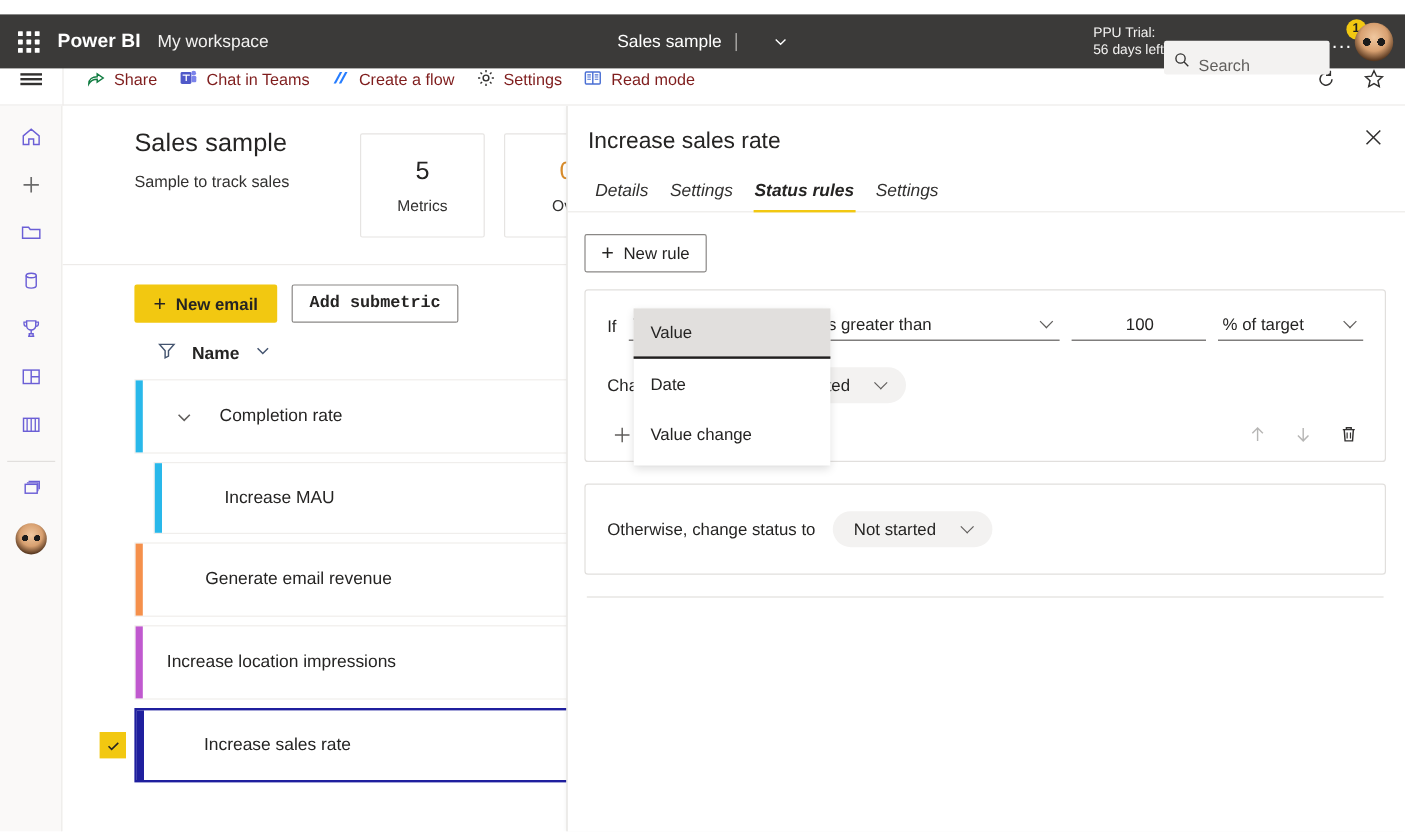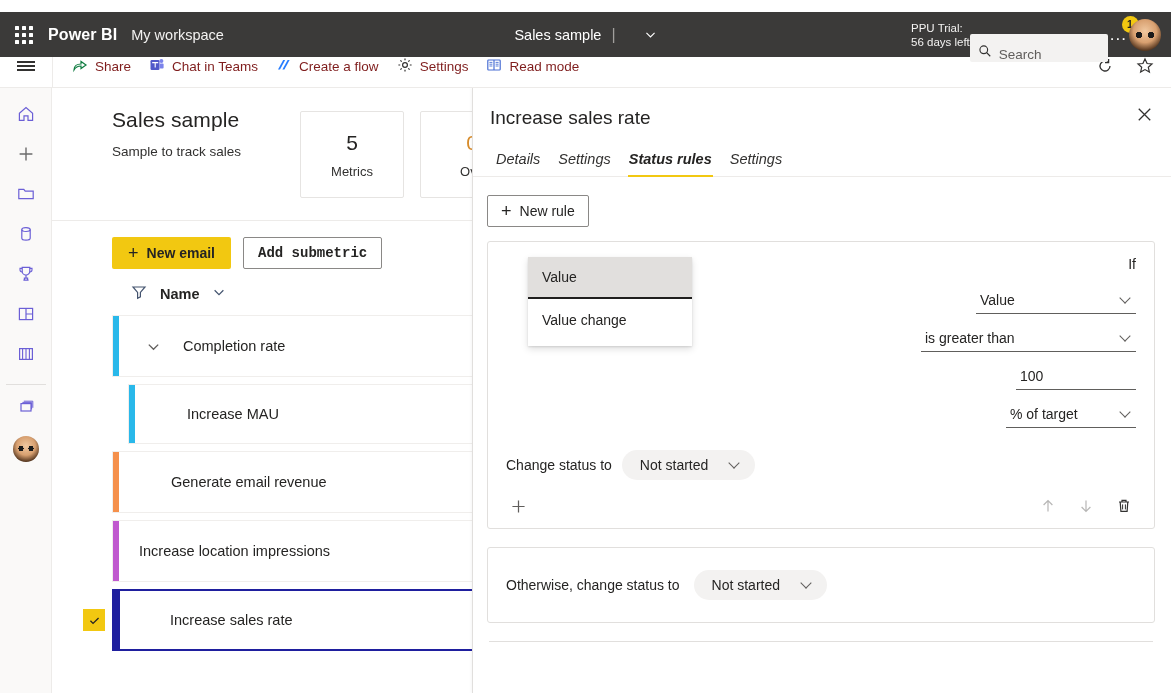--- a/index.html
+++ b/index.html
@@ -160,29 +160,29 @@
   .pane-body { padding: 18px 16px 0 14px; position:relative; }
   .btn-newrule {
     background:#fff; border:1px solid #8a8886; height:32px; padding:0 13px; font-size:14px;
     color:#252423; display:inline-flex; align-items:center; gap:8px; cursor:pointer; border-radius:2px;
     font-family:"Liberation Sans", sans-serif;
   }
   .rule-card {
     margin-top: 14px; border:1px solid #e1dfdd; border-radius:3px; padding: 14px 18px 10px;
     position:relative; min-height: 110px;
   }
-  .rule-line { display:flex; align-items:flex-end; gap: 10px; flex-direction: column; }
+  .rule-line { display:flex; align-items:flex-end; gap: 10px; }
   .lbl { font-size:14px; color:#252423; padding-bottom: 4px; }
   .field {
     border-bottom:1px solid #605e5c; display:flex; align-items:center; justify-content:space-between;
     font-size:14px; color:#252423; height: 28px; padding: 0 2px 0 4px; cursor:pointer;
   }
   .field.w-metric { width: 160px; }
   .field.w-op { width: 215px; }
-  .field.w-val { width: 120px; }
+  .field.w-val { width: 120px; justify-content: center; }
   .field.w-unit { width: 130px; }
   .caret {
     width:8px; height:8px; border-right:1.3px solid #605e5c; border-bottom:1.3px solid #605e5c;
     transform: rotate(45deg); margin: -4px 5px 0 0; flex:none;
   }
   .rule-line2 { display:flex; align-items:center; gap: 10px; margin-top: 22px; }
   .pill {
     background:#f3f2f1; border-radius:16px; height:30px; padding: 0 12px 0 18px;
     display:flex; align-items:center; gap: 22px; font-size:14px; color:#252423; cursor:pointer;
   }
@@ -589,16 +589,17 @@
         </div>
       </div>
 
       <div class="pane-sep"></div>
 
     </div>
   </div>
 
   <div class="dropdown">
     <div class="dd-item sel">Value</div>
+    <div class="dd-item">Date</div>
     <div class="dd-item">Value change</div>
   </div>
 
 </div>
 
 </body></html>

